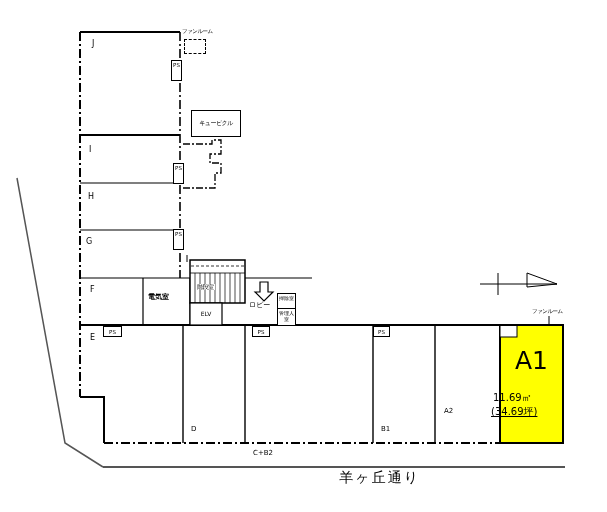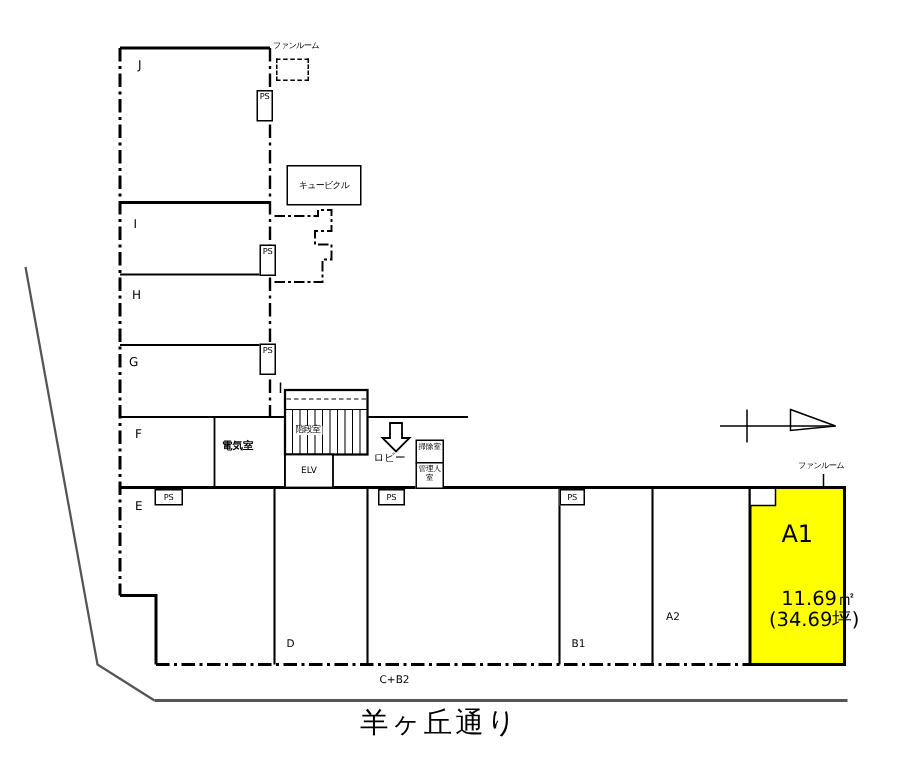--- a/index.html
+++ b/index.html
@@ -8,23 +8,23 @@
   svg{position:absolute;left:0;top:0;}
   .lbl{position:absolute;font-family:"DejaVu Sans",sans-serif;color:#000;line-height:1;}
   .room-lbl{font-size:8px;}
   .small-lbl{font-size:7px;}
   .tiny-lbl{font-size:5.5px;letter-spacing:-0.5px;}
   .box{position:absolute;border:1px solid #000;background:#fff;display:flex;align-items:center;justify-content:center;box-sizing:border-box;}
   .ps-v{width:11px;height:21px;font-size:5.5px;line-height:1.3;word-break:break-all;text-align:center;padding-top:1px;display:block;}
   .ps-h{height:11px;font-size:5.5px;}
   .two-line{font-size:5px;line-height:1.25;word-break:break-all;text-align:center;padding:1px;display:block;box-sizing:border-box;}
   .dashed-box{position:absolute;border:1px dashed #000;background:#fff;box-sizing:border-box;}
-  .a1-title{position:absolute;font-size:16px;text-align:center;}
-  .a1-area{position:absolute;font-size:13px;text-align:right;line-height:1.25;}
-  .street{position:absolute;font-size:19px;text-align:left;letter-spacing:2px;}
+  .a1-title{position:absolute;font-size:25px;text-align:center;}
+  .a1-area{position:absolute;font-size:10px;text-align:left;line-height:1.25;}
+  .street{position:absolute;font-size:14px;text-align:right;letter-spacing:2px;}
   .stair-lbl{font-size:6px;background:#fff;padding:0 1px;letter-spacing:-0.5px;}
 </style>
 </head>
 <body>
 
 <div class="canvas">
 
   <svg width="607" height="512" viewBox="0 0 607 512">
 
     <rect x="500" y="325" width="63" height="118" fill="#ffff00" stroke="#000" stroke-width="2"></rect>
@@ -91,21 +91,21 @@
   <div class="lbl room-lbl" style="left:86px;top:238px;">G</div>
   <div class="lbl room-lbl" style="left:90px;top:286px;">F</div>
   <div class="lbl room-lbl" style="left:90px;top:334px;">E</div>
   <div class="lbl small-lbl" style="left:191px;top:426px;">D</div>
   <div class="lbl small-lbl" style="left:253px;top:450px;">C+B2</div>
   <div class="lbl small-lbl" style="left:381px;top:426px;text-align:right;">B1</div>
   <div class="lbl small-lbl" style="left:444px;top:408px;">A2</div>
 
   <div class="a1-title" style="left:500px;top:346px;width:63px;">A1</div>
   <div class="a1-area" style="left:493px;top:392px;width:78px;">11.69㎡</div>
-  <div class="a1-area" style="left:491px;top:406px;width:82px;">(34.69坪)</div>
+  <div class="a1-area" style="left:491px;top:406px;width:82px;text-decoration:underline;">(34.69坪)</div>
 
   <div class="lbl small-lbl" style="left:148px;top:294px;font-weight:bold;">電気室</div>
   <div class="lbl stair-lbl" style="left:196px;top:284px;">階段室</div>
   <div class="lbl" style="left:190px;top:303px;width:32px;height:22px;display:flex;align-items:center;justify-content:center;font-size:6px;">ELV</div>
   <div class="lbl small-lbl" style="left:249px;top:302px;">ロビー</div>
 
   <div class="box two-line" style="left:277px;top:293px;width:19px;height:16px;">掃除室</div>
   <div class="box two-line" style="left:277px;top:308px;width:19px;height:18px;">管理人室</div>
 
   <div class="box" style="left:191px;top:110px;width:50px;height:27px;font-size:6px;letter-spacing:-0.5px;border-width:1.5px;">キュービクル</div>

